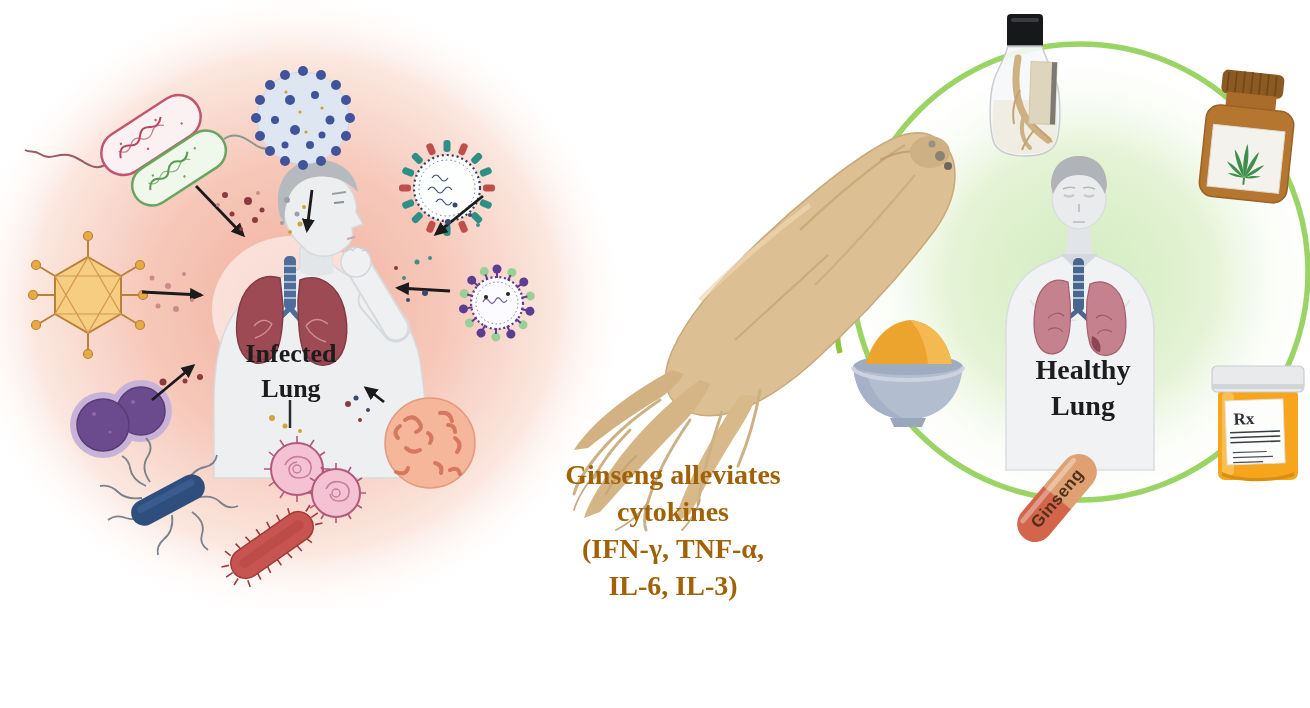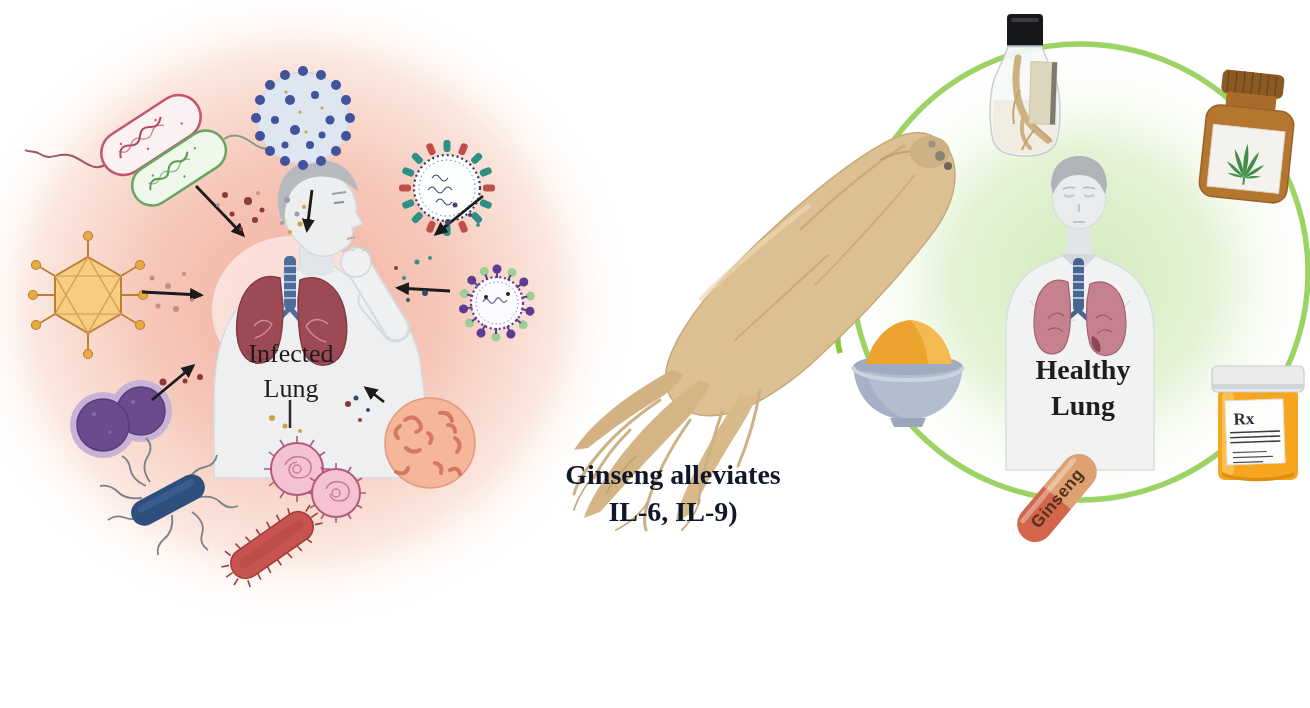--- a/index.html
+++ b/index.html
@@ -1,22 +1,22 @@
 <!DOCTYPE html>
 <html><head>
 <meta charset="utf-8">
 <style>
   html,body{margin:0;padding:0;background:#ffffff;}
   #stage{position:relative;width:1310px;height:708px;background:#ffffff;overflow:hidden;
          font-family:"Liberation Serif", serif;}
   #stage svg{position:absolute;left:0;top:0;}
   .txt{position:absolute;color:#1e1e1e;text-align:center;}
-  .infected{left:196px;top:336px;width:190px;font-size:26px;line-height:35px;font-weight:400;color:#1c1c1c;text-align:center;}
+  .infected{left:196px;top:336px;width:190px;font-size:26px;line-height:35px;font-weight:700;color:#1c1c1c;text-align:center;}
   .healthy{left:998px;top:352px;width:170px;font-size:28px;line-height:36px;font-weight:700;color:#1d1d1d;}
-  .caption{left:505px;top:456px;width:336px;font-size:28px;line-height:37px;font-weight:700;color:#0f172a;}
+  .caption{left:505px;top:456px;width:336px;font-size:28px;line-height:37px;font-weight:700;color:#a16207;}
   .caption div{white-space:nowrap;}
 </style>
 </head>
 <body>
 
 <div id="stage">
 <svg width="1310" height="708" viewBox="0 0 1310 708">
   <defs>
     <radialGradient id="pinkGlow" cx="50%" cy="50%" r="50%">
       <stop offset="0%" stop-color="#f1af9e"></stop>
@@ -520,15 +520,17 @@
   <div>Lung</div>
 </div>
 
 <div class="txt healthy">
   <div>Healthy</div>
   <div>Lung</div>
 </div>
 
 <div class="txt caption">
   <div>Ginseng alleviates</div>
-  <div>IL-6, IL-9)</div>
+  <div>cytokines</div>
+  <div>(IFN-γ, TNF-α,</div>
+  <div>IL-6, IL-3)</div>
 </div>
 </div>
 
 </body></html>

